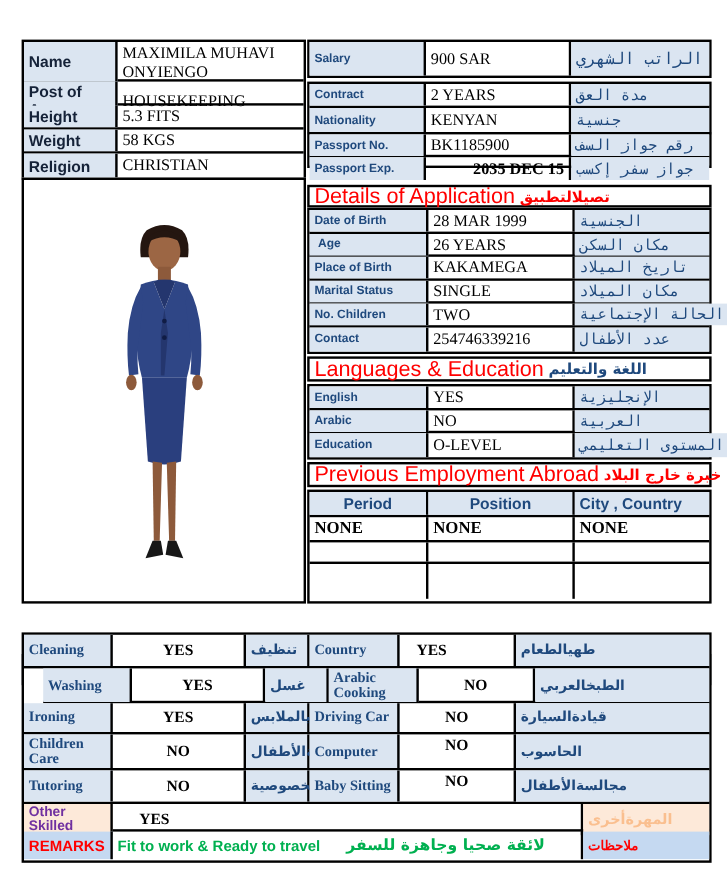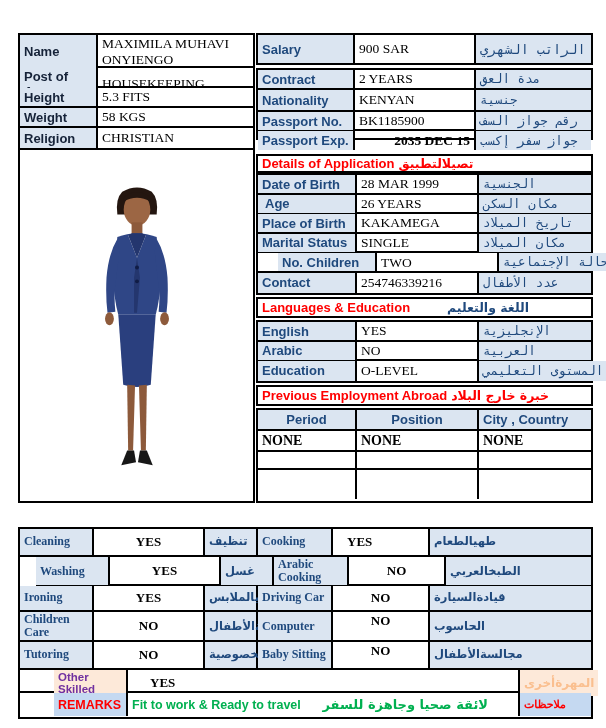--- a/index.html
+++ b/index.html
@@ -6,35 +6,35 @@
     --red:#ff0000; --navy:#1f497d; --dark:#152238; --green:#00b050; --purple:#7030a0;
     --label-bg:#dbe5f1; --peach-bg:#fde9d9; --salmon:#fabf8f; --remarks-bg:#c5d9f1;
   }
   *{box-sizing:border-box; margin:0; padding:0;}
   body{width:606px; height:728px; background:#fff; font-family:"Liberation Sans",sans-serif; position:relative; overflow:hidden;}
   .blk{position:absolute; border:2px solid #000; background:#fff;}
   .row{display:grid; border-bottom:2px solid #000; align-items:center;}
   .row:last-child{border-bottom:none;}
   .cell{height:100%; display:flex; align-items:center; overflow:visible; padding:1px 4px;}
   .b-r{border-right:2px solid #000;}
-  .lbl{background:var(--label-bg); font-weight:bold; font-size:13px; color:var(--navy);}
+  .lbl{background:var(--label-bg); font-weight:bold; font-size:10px; color:var(--navy);}
   .lbl-dark{color:var(--dark); font-size:13px;}
   .val{font-family:"Liberation Serif",serif; font-size:13.5px; color:#000; line-height:1.15;}
   .val-right{justify-content:flex-end;font-weight:bold;}
   .ar{background:var(--label-bg); font-family:Liberation Mono, monospace; font-size:12.5px; color:var(--navy); justify-content:flex-end; direction:rtl; white-space:nowrap;}
   .hdr{display:flex; align-items:center; background:#fff;}
-  .hdr .en{color:var(--red); font-weight:bold; font-size:13px; padding:0 4px; white-space:nowrap;}
+  .hdr .en{color:var(--red); font-weight:normal; font-size:18px; padding:0 4px; white-space:nowrap;}
   .hdr .arx{font-family:"DejaVu Sans",sans-serif; font-weight:bold; font-size:12.5px; direction:rtl; white-space:nowrap;}
   .cols3{grid-template-columns:99px 122px 1fr;}
   .cols2L{grid-template-columns:78px 1fr;}
   .colsOffer{grid-template-columns:97px 121px 1fr;}
   .emp-h{background:var(--label-bg); font-weight:bold; font-size:13px; color:var(--navy); justify-content:center;}
   .emp-v{font-family:"Liberation Serif",serif; font-weight:bold; font-size:14px;}
   .sk-cols{grid-template-columns:74px 111px 53px 75px 97px 1fr;}
-  .sk-bot{grid-template-columns:74px 392px 1fr;padding-left:34px;}
+  .sk-bot{grid-template-columns:74px 392px 1fr;}
   .sk-lbl{background:var(--label-bg); font-family:"Liberation Serif",serif; font-weight:bold; font-size:12px; color:var(--navy); line-height:1.1;}
   .sk-val{font-family:"Liberation Serif",serif; font-weight:bold; font-size:13px; justify-content:center;}
   .sk-ar{background:var(--label-bg); font-family:"DejaVu Sans",sans-serif; font-weight:bold; font-size:11.5px; color:var(--navy); justify-content:flex-end; direction:rtl; line-height:1.15;}
   .sk-ar.wrap{white-space:normal;}
   .photo-cell{display:flex; align-items:flex-end; justify-content:center; background:#fff;}
 </style>
 </head>
 <body>
 
 <div class="blk" style="left:18px; top:33px; width:237px; height:117px;">
@@ -147,21 +147,21 @@
   <div class="row cols3" style="height:19.6px;">
     <div class="cell lbl b-r">Place of Birth</div>
     <div class="cell val b-r">KAKAMEGA</div>
     <div class="cell ar">تاريخ الميلاد</div>
   </div>
   <div class="row cols3" style="height:19.6px;">
     <div class="cell lbl b-r">Marital Status</div>
     <div class="cell val b-r">SINGLE</div>
     <div class="cell ar">مكان الميلاد</div>
   </div>
-  <div class="row cols3" style="height:19.6px;padding-left:20px;">
+  <div class="row cols3" style="height:19.6px;">
     <div class="cell lbl b-r">No. Children</div>
     <div class="cell val b-r">TWO</div>
     <div class="cell ar">الحالة الإجتماعية</div>
   </div>
   <div class="row cols3" style="height:19.6px;">
     <div class="cell lbl b-r">Contact</div>
     <div class="cell val b-r">254746339216</div>
     <div class="cell ar">عدد الأطفال</div>
   </div>
 </div>
@@ -220,21 +220,21 @@
 <div class="blk hdr" style="left:18px; top:501px; width:575px; height:26px; background:var(--label-bg); justify-content:space-between; padding-right:6px;margin-top:44px;">
   <span class="en" style="background:#eef4fb; padding:3px 10px 3px 6px;">Skills &amp; Experience</span>
   <span class="arx" style="color:var(--red); font-weight:normal; font-size:13px;">خبرة العمل</span>
 </div>
 
 <div class="blk" style="left:18px; top:527px; width:575px; height:192px;">
   <div class="row sk-cols" style="height:28px;">
     <div class="cell sk-lbl b-r">Cleaning</div>
     <div class="cell sk-val b-r">YES</div>
     <div class="cell sk-ar b-r">تنظيف</div>
-    <div class="cell sk-lbl b-r">Cooking</div>
+    <div class="cell sk-lbl b-r">Country</div>
     <div class="cell sk-val b-r" style="justify-content:flex-start; padding-left:14px;">YES</div>
     <div class="cell sk-ar">طهيالطعام</div>
   </div>
   <div class="row sk-cols" style="height:29px;margin-left:16px;">
     <div class="cell sk-lbl b-r">Washing</div>
     <div class="cell sk-val b-r">YES</div>
     <div class="cell sk-ar b-r">غسل</div>
     <div class="cell sk-lbl b-r wrap">Arabic Cooking</div>
     <div class="cell sk-val b-r">NO</div>
     <div class="cell sk-ar">الطبخالعربي</div>

